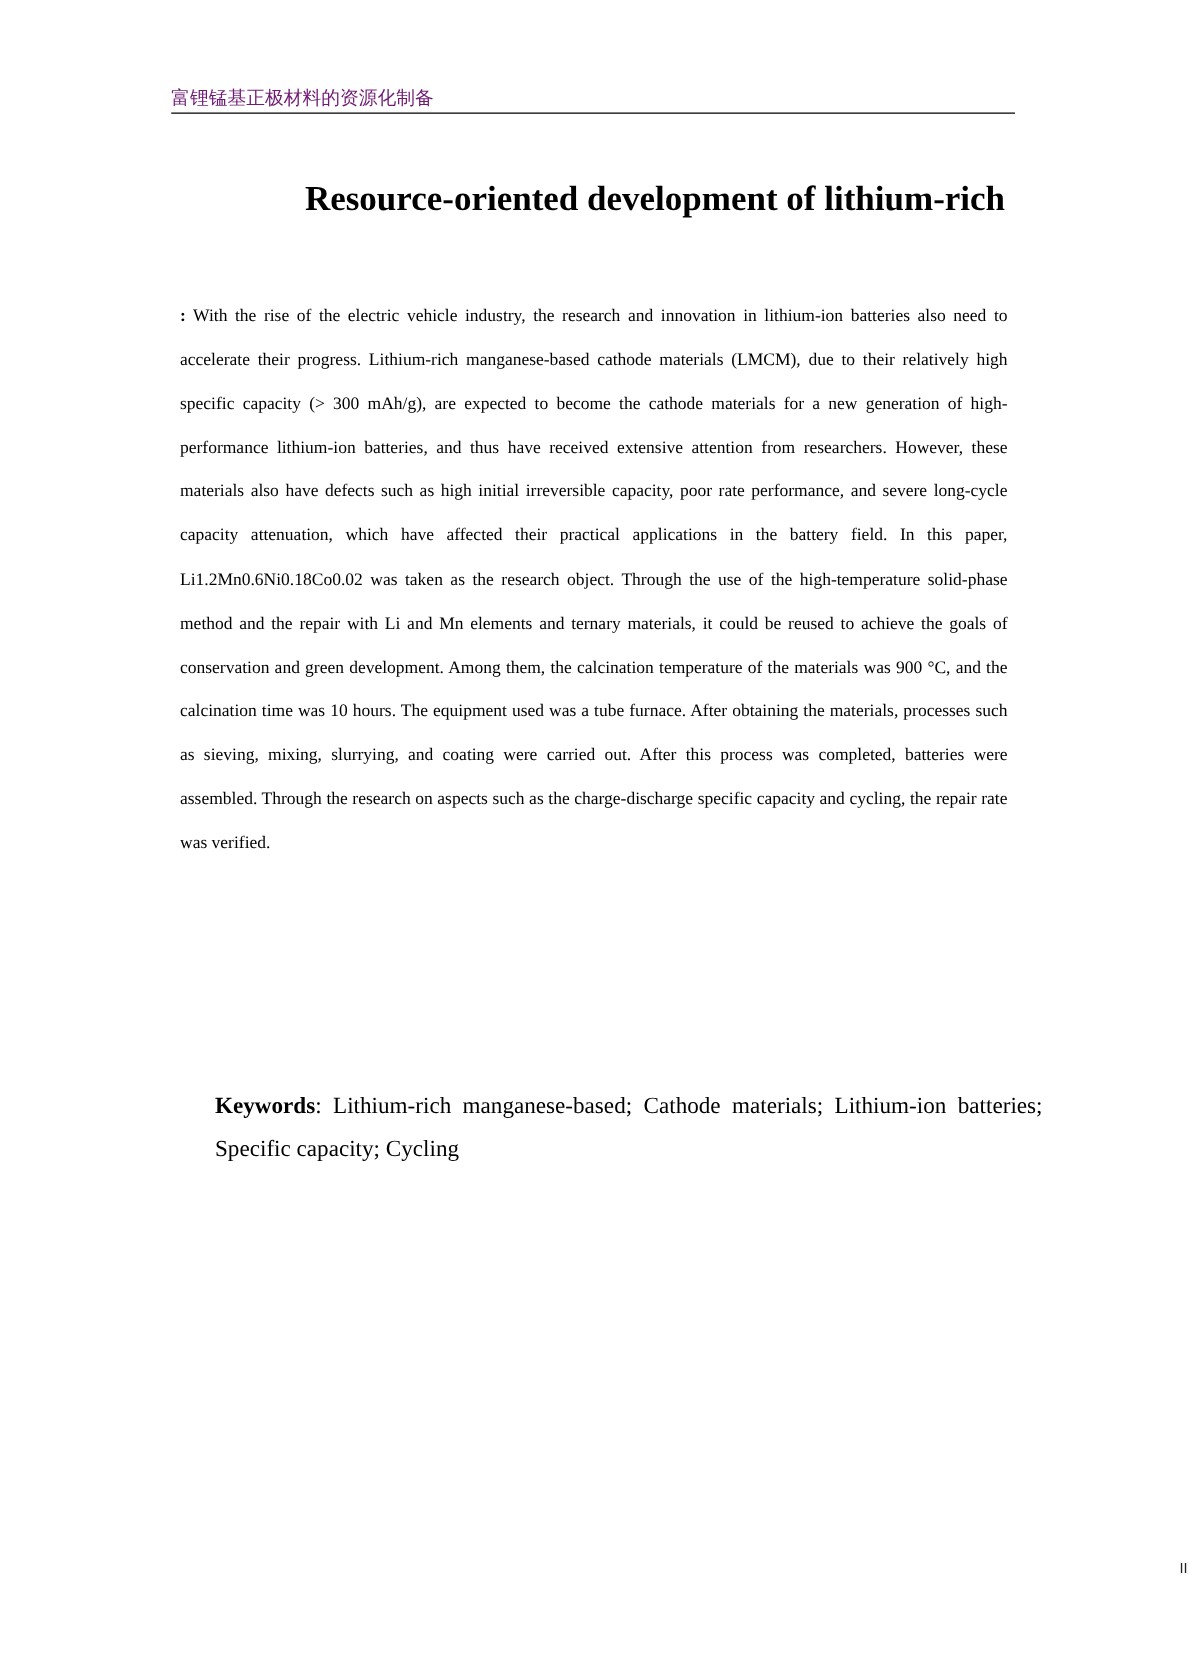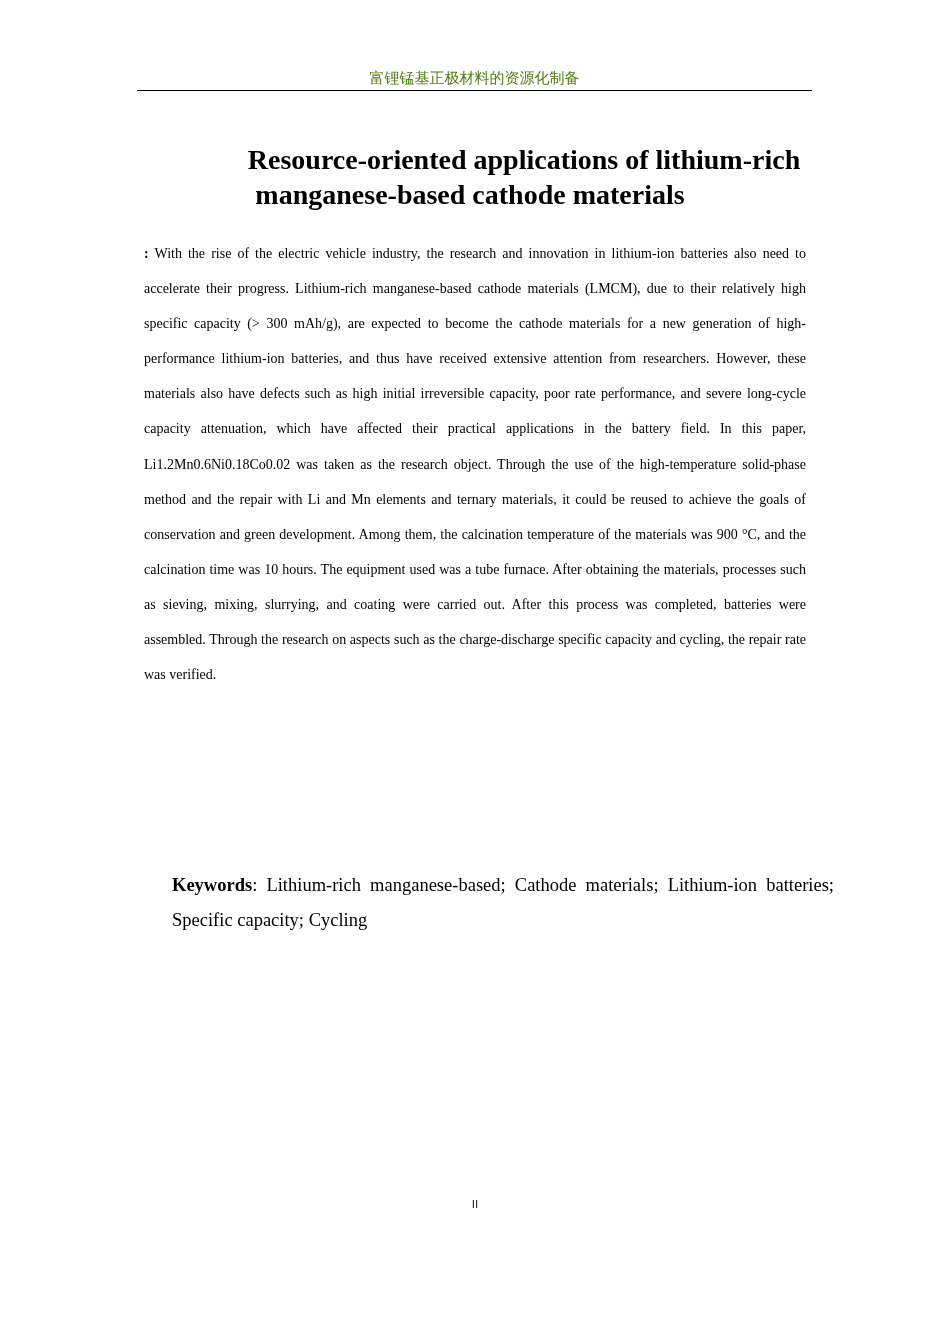--- a/index.html
+++ b/index.html
@@ -1,22 +1,22 @@
 <!DOCTYPE html>
 <html><head>
 <meta charset="utf-8">
 <style>
   html, body { margin: 0; padding: 0; background: #ffffff; }
   body { width: 950px; height: 1344px; position: relative; overflow: hidden; color: #000; }
   .header {
     position: absolute; left: 137px; top: 68px; width: 675px; height: 22px;
     border-bottom: 1px solid #000;
-    text-align: center;
+    text-align: left;
     font-family: "DejaVu Sans", sans-serif;
-    font-size: 15px; line-height: 20px; color: #4d7c0f;
+    font-size: 15px; line-height: 20px; color: #701a75;
   }
   .title {
     position: absolute; left: 140px; top: 142px; width: 730px;
     text-align: center;
     font-family: "Liberation Serif", serif;
     font-weight: bold; font-size: 28px; line-height: 35px;
   }
   .title .l1 { display: block; padding-left: 38px; }
   .title .l2 { display: block; padding-right: 70px; }
   .abstract {
@@ -28,31 +28,30 @@
   .abstract b { font-weight: bold; }
   .keywords {
     position: absolute; left: 144px; top: 868px; width: 662px;
     font-family: "Liberation Serif", serif;
     font-size: 18.5px; line-height: 35.1px;
     text-align: justify;
     margin-left: 28px;
   }
   .keywords b { font-weight: bold; }
   .pagenum {
-    position: absolute; left: 0; top: 1198px; width: 950px; text-align: center;
+    position: absolute; left: 0; top: 1248px; width: 950px; text-align: right;
     font-family: "DejaVu Sans", sans-serif; font-size: 11px; color: #222;
   }
 </style>
 </head>
 <body>
 
 <div class="header">富锂锰基正极材料的资源化制备</div>
 
 <div class="title">
-  <span class="l1">Resource-oriented applications of lithium-rich</span>
-  <span class="l2">manganese-based cathode materials</span>
+  <span class="l1">Resource-oriented development of lithium-rich</span>
 </div>
 
 <div class="abstract"><b>:</b> <span>With the rise of the electric vehicle industry, the research and innovation in lithium-ion batteries also need to accelerate their progress. Lithium-rich manganese-based cathode materials (LMCM), due to their relatively high specific capacity (&gt; 300 mAh/g), are expected to become the cathode materials for a new generation of high-performance lithium-ion batteries, and thus have received extensive attention from researchers. However, these materials also have defects such as high initial irreversible capacity, poor rate performance, and severe long-cycle capacity attenuation, which have affected their practical applications in the battery field. In this paper, Li1.2Mn0.6Ni0.18Co0.02 was taken as the research object. Through the use of the high-temperature solid-phase method and the repair with Li and Mn elements and ternary materials, it could be reused to achieve the goals of conservation and green development. Among them, the calcination temperature of the materials was 900 °C, and the calcination time was 10 hours. The equipment used was a tube furnace. After obtaining the materials, processes such as sieving, mixing, slurrying, and coating were carried out. After this process was completed, batteries were assembled. Through the research on aspects such as the charge-discharge specific capacity and cycling, the repair rate was verified.</span></div>
 
 <div class="keywords"><b>Keywords</b><span>: Lithium-rich manganese-based; Cathode materials; Lithium-ion batteries; Specific capacity; Cycling</span></div>
 
 <div class="pagenum">II</div>
 
 </body></html>

